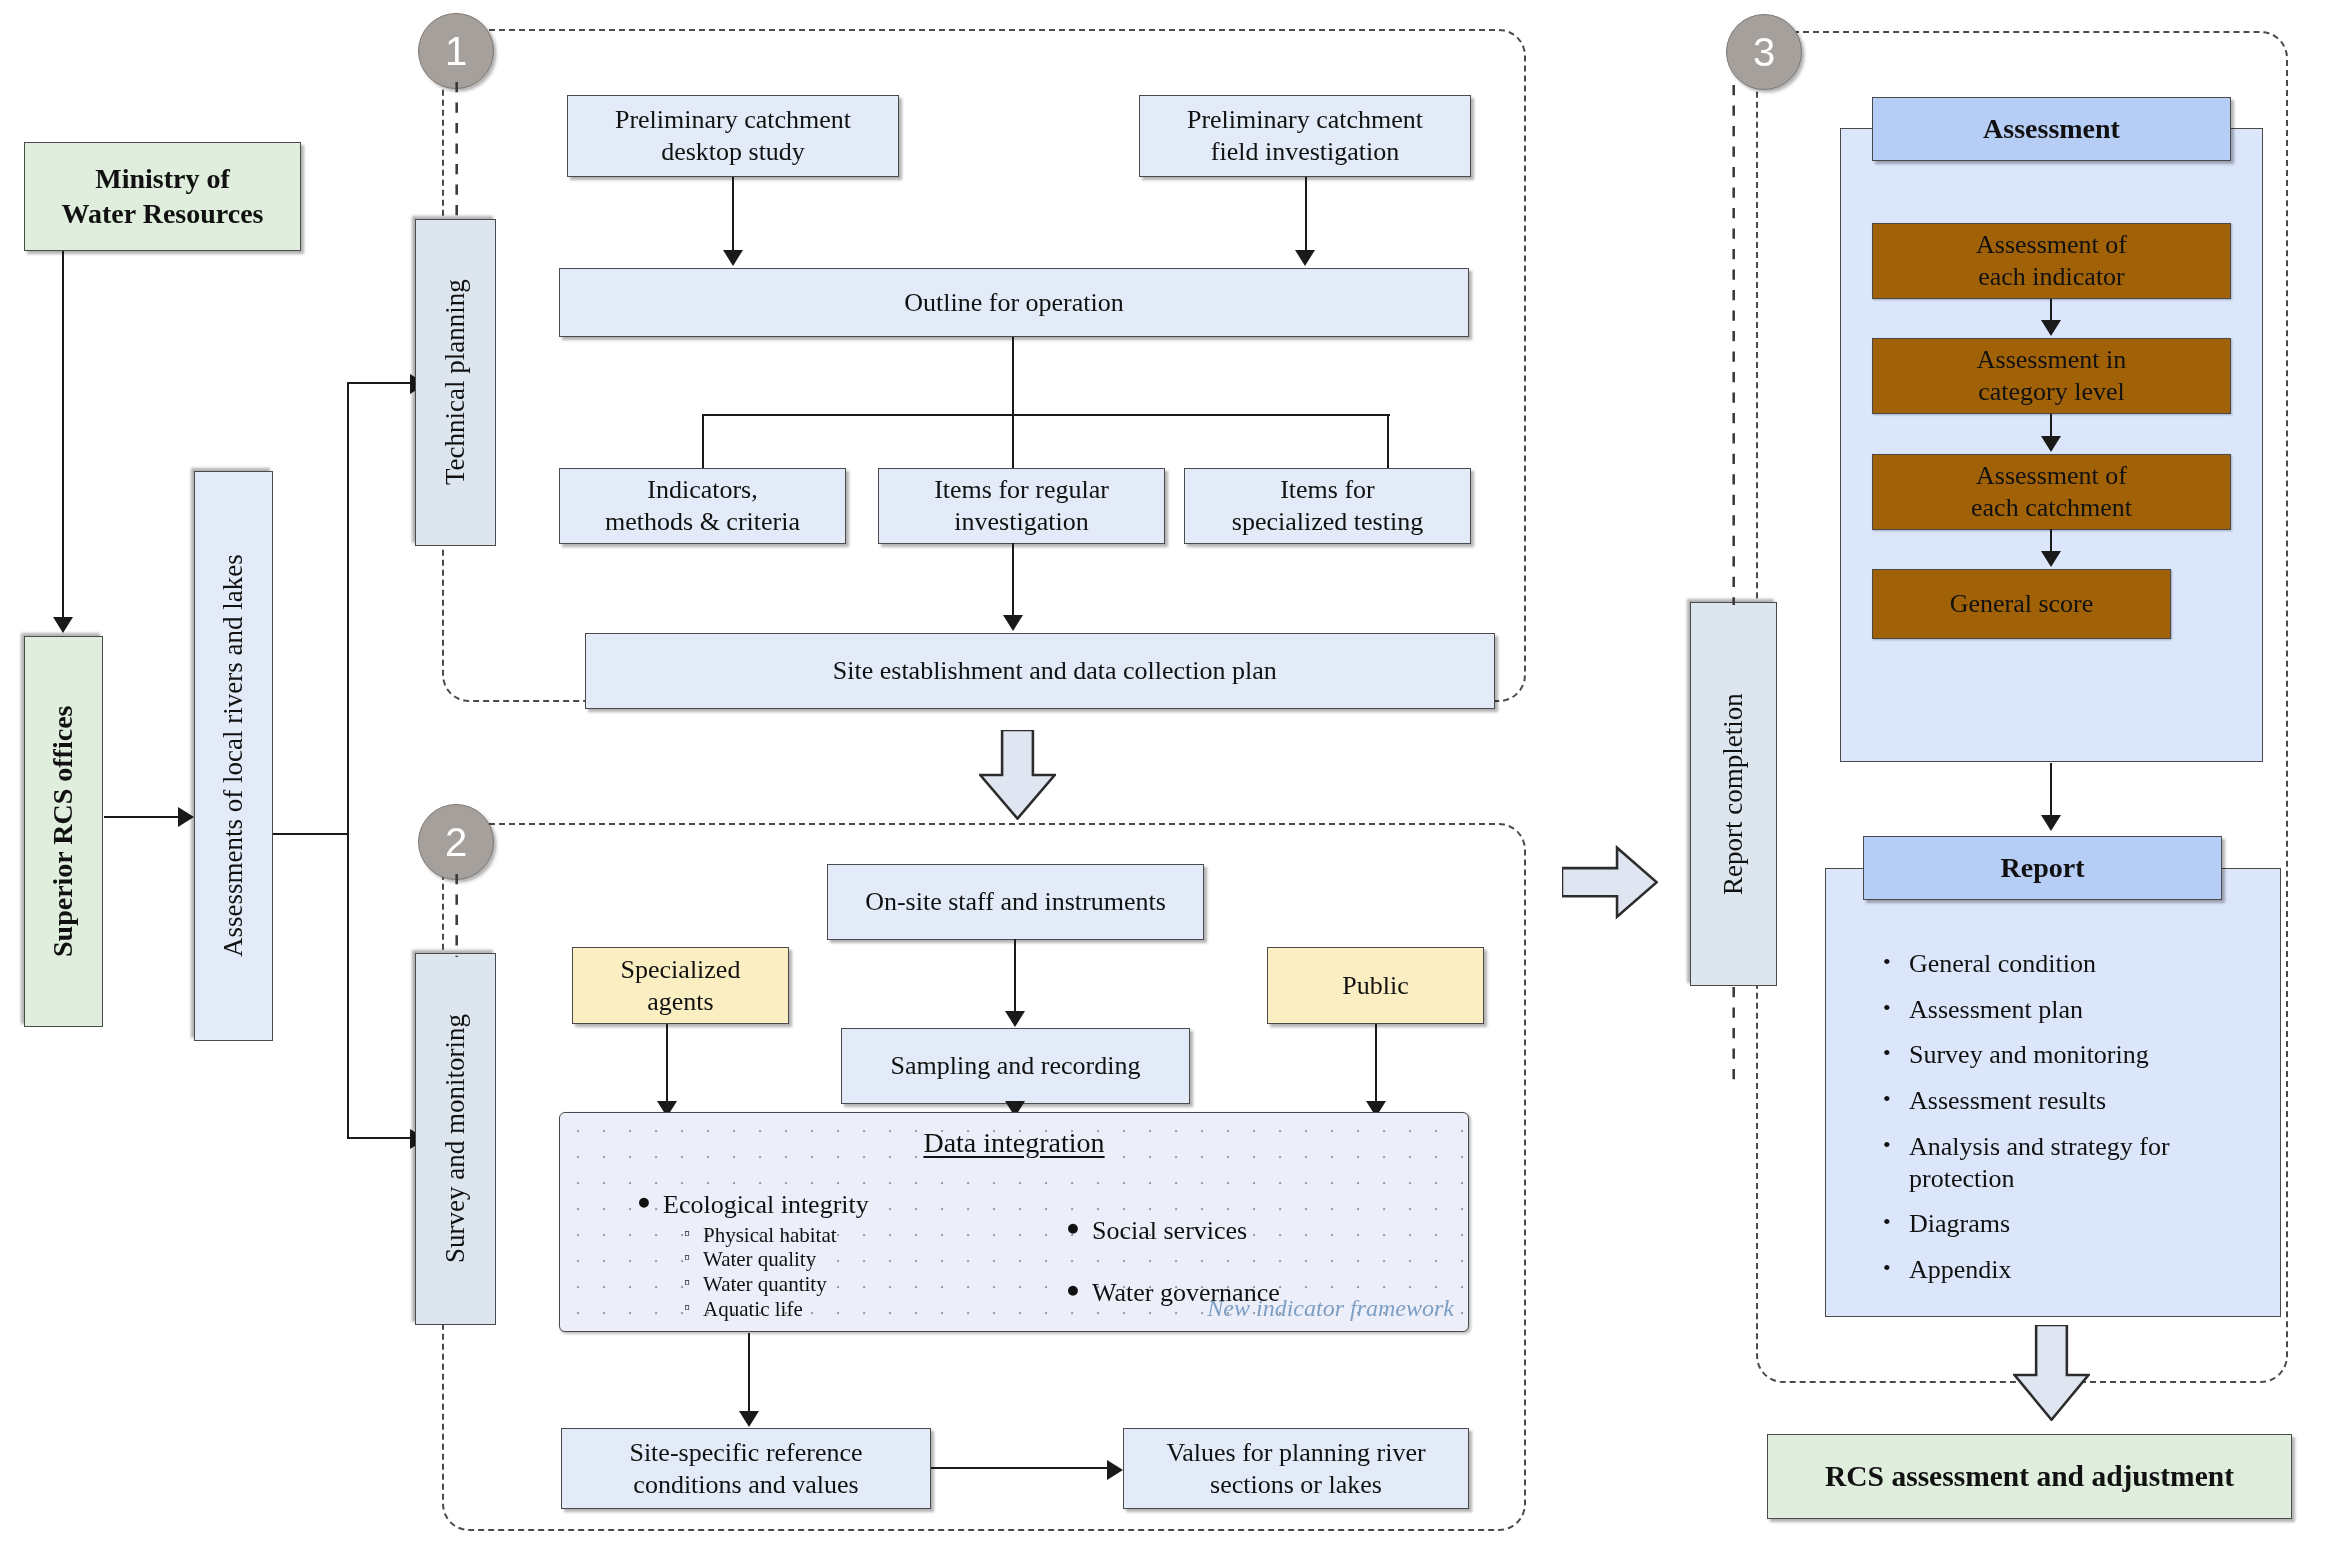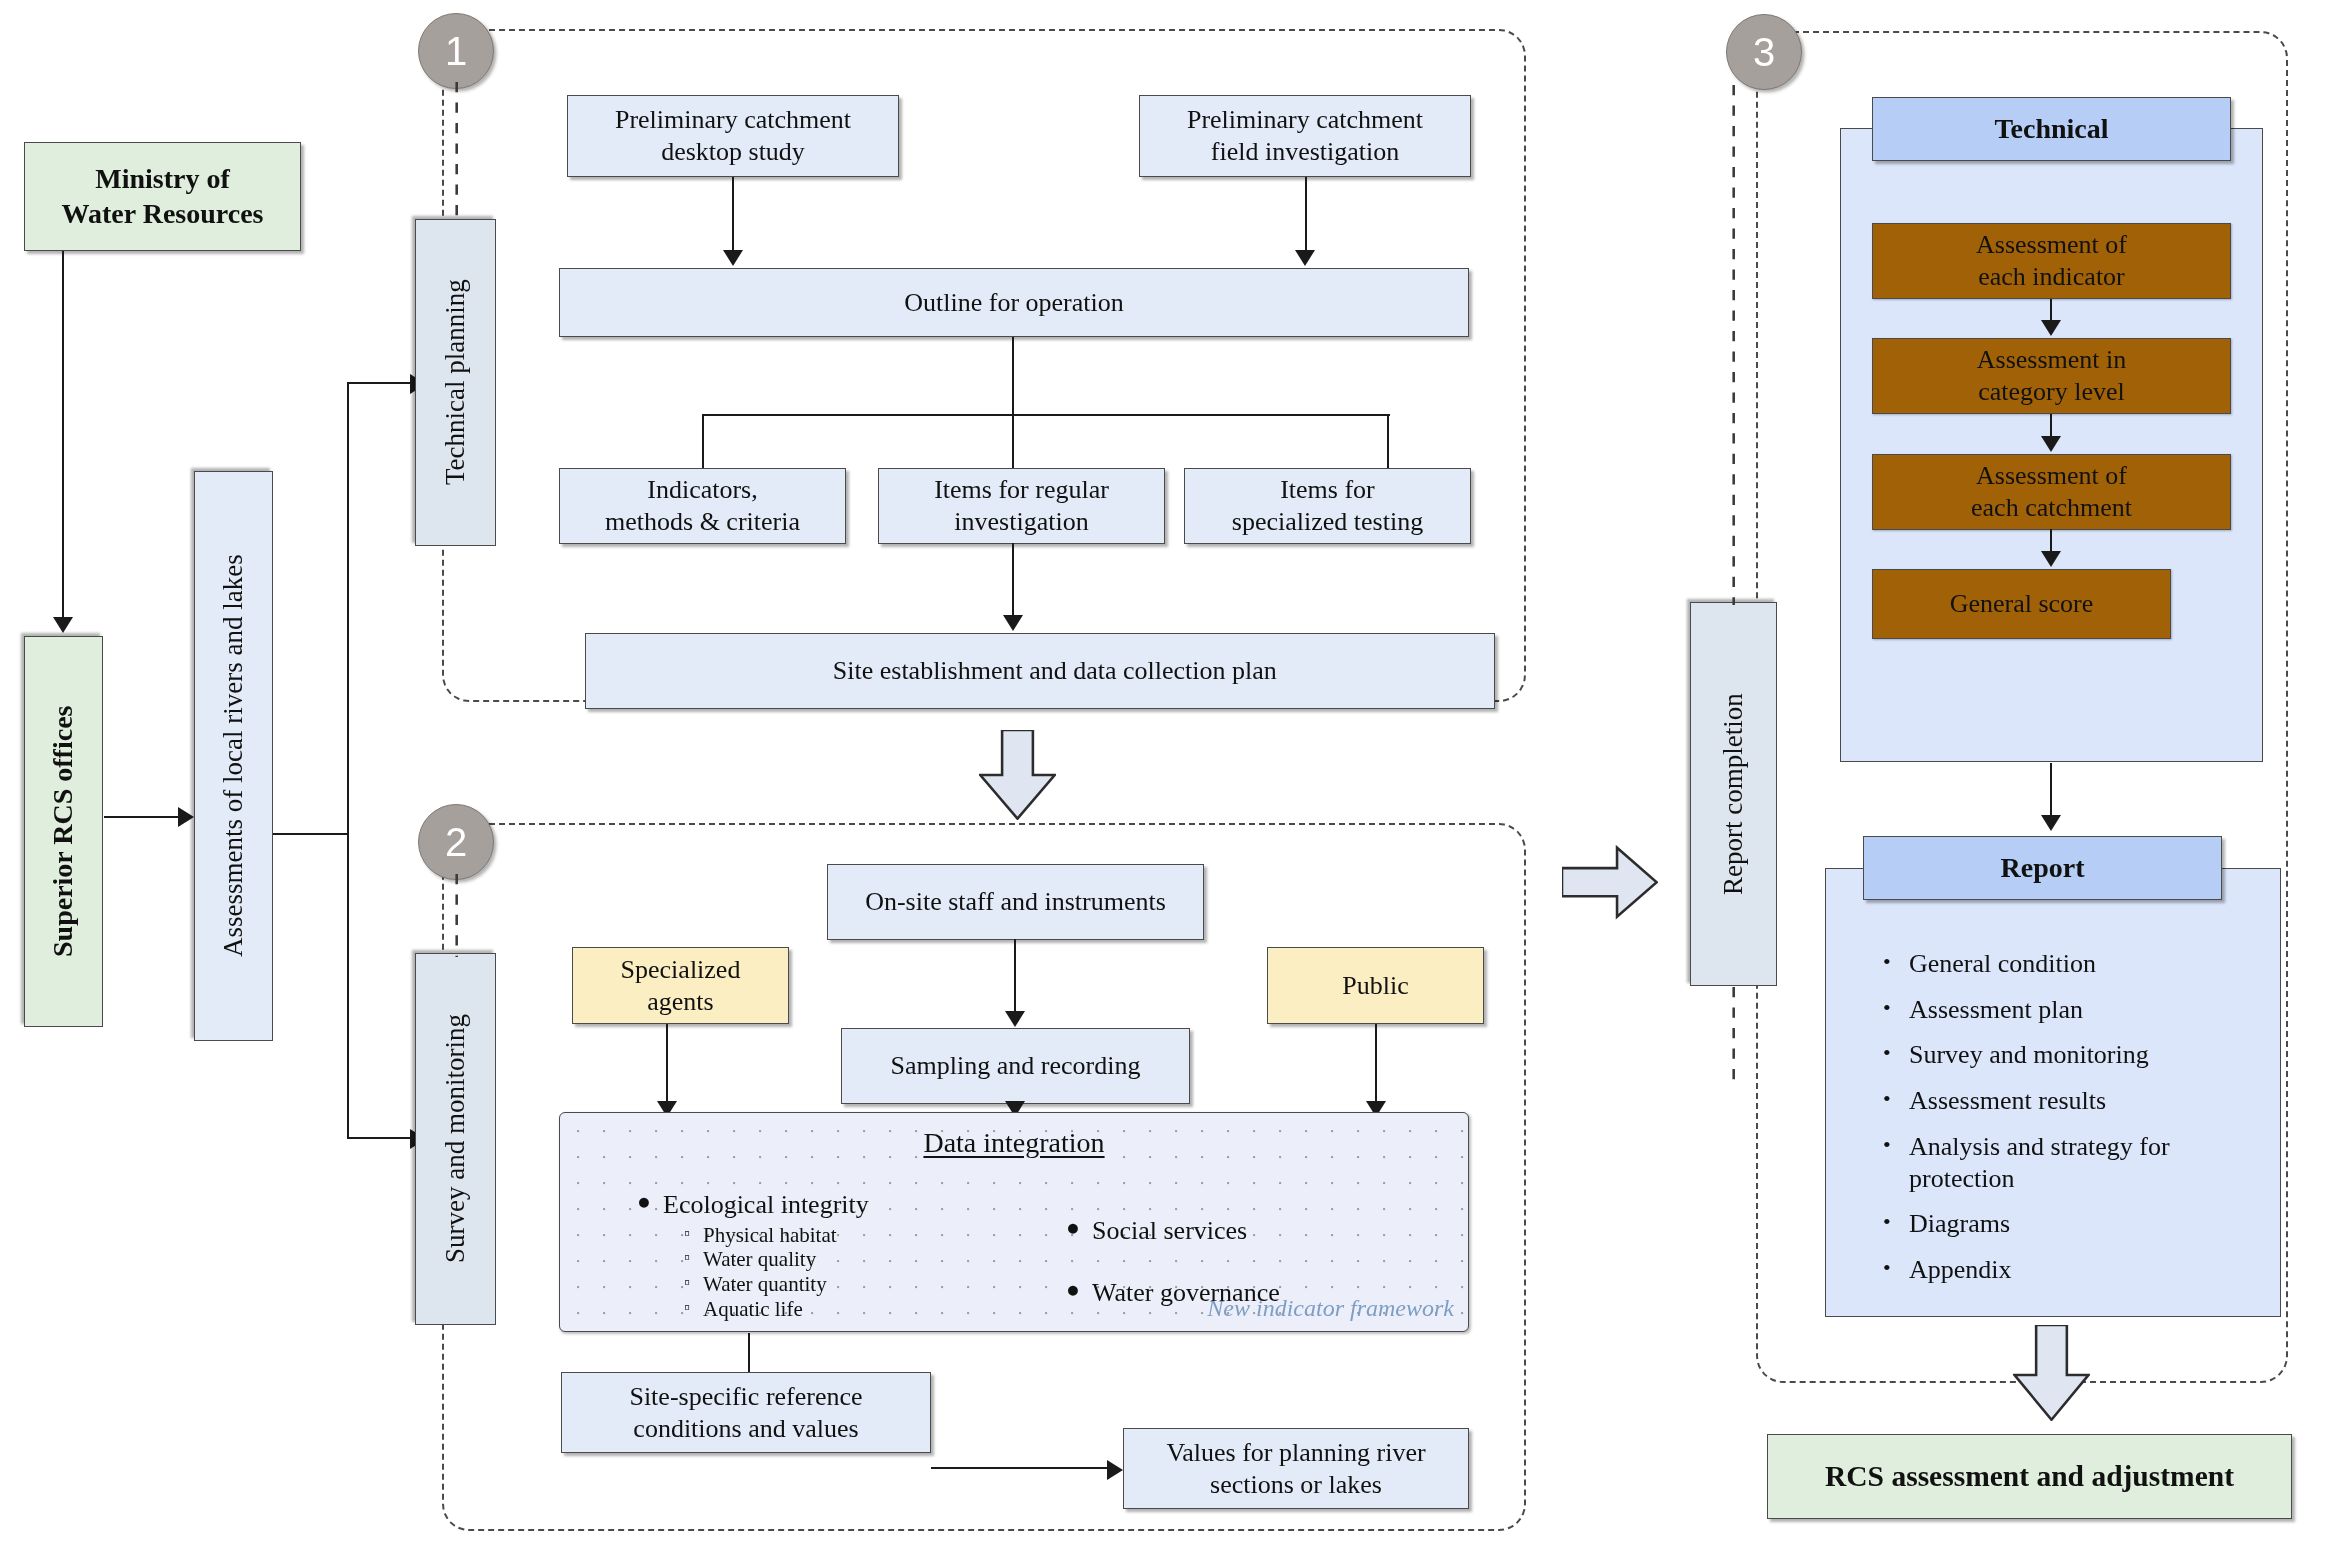--- a/index.html
+++ b/index.html
@@ -238,36 +238,36 @@
         <span>Water governance</span>
       </div>
     </div>
 
     <div class="nif">New indicator framework</div>
   </div>
 
   <div class="ln vln" style="left:748px;top:1333px;height:83px;"></div>
   <div class="ar-d" style="left:739px;top:1411px;"></div>
 
-  <div class="box" style="left:561px;top:1372px;width:370px;height:81px;white-space:pre-line;">Site-specific reference
+  <div class="box" style="left:561px;top:1428px;width:370px;height:81px;white-space:pre-line;">Site-specific reference
 conditions and values</div>
 
   <div class="ln hln" style="left:931px;top:1467px;width:182px;"></div>
   <div class="ar-r" style="left:1107px;top:1460px;"></div>
 
   <div class="box" style="left:1123px;top:1428px;width:346px;height:81px;white-space:pre-line;">Values for planning river
 sections or lakes</div>
 
   <svg class="fat" style="left:1562px;top:845px;" width="96" height="77" viewBox="0 0 150 120">
     <polygon points="0,36 86,36 86,4 148,58 86,112 86,80 0,80" fill="#dfe6f2" stroke="#2c2c2c" stroke-width="4"></polygon>
   </svg>
 
   <div class="panel" style="left:1840px;top:128px;width:423px;height:634px;"></div>
 
-  <div class="box hdr" style="left:1872px;top:97px;width:359px;height:64px;font-size:28px;">Technical</div>
+  <div class="box hdr" style="left:1872px;top:97px;width:359px;height:64px;font-size:28px;">Assessment</div>
 
   <div class="box plain" style="left:1872px;top:223px;width:359px;height:76px;white-space:pre-line;">Assessment of
 each indicator</div>
   <div class="ln vln" style="left:2050px;top:299px;height:27px;"></div>
   <div class="ar-d" style="left:2041px;top:320px;"></div>
 
   <div class="box plain" style="left:1872px;top:338px;width:359px;height:76px;white-space:pre-line;">Assessment in
 category level</div>
   <div class="ln vln" style="left:2050px;top:414px;height:27px;"></div>
   <div class="ar-d" style="left:2041px;top:436px;"></div>

